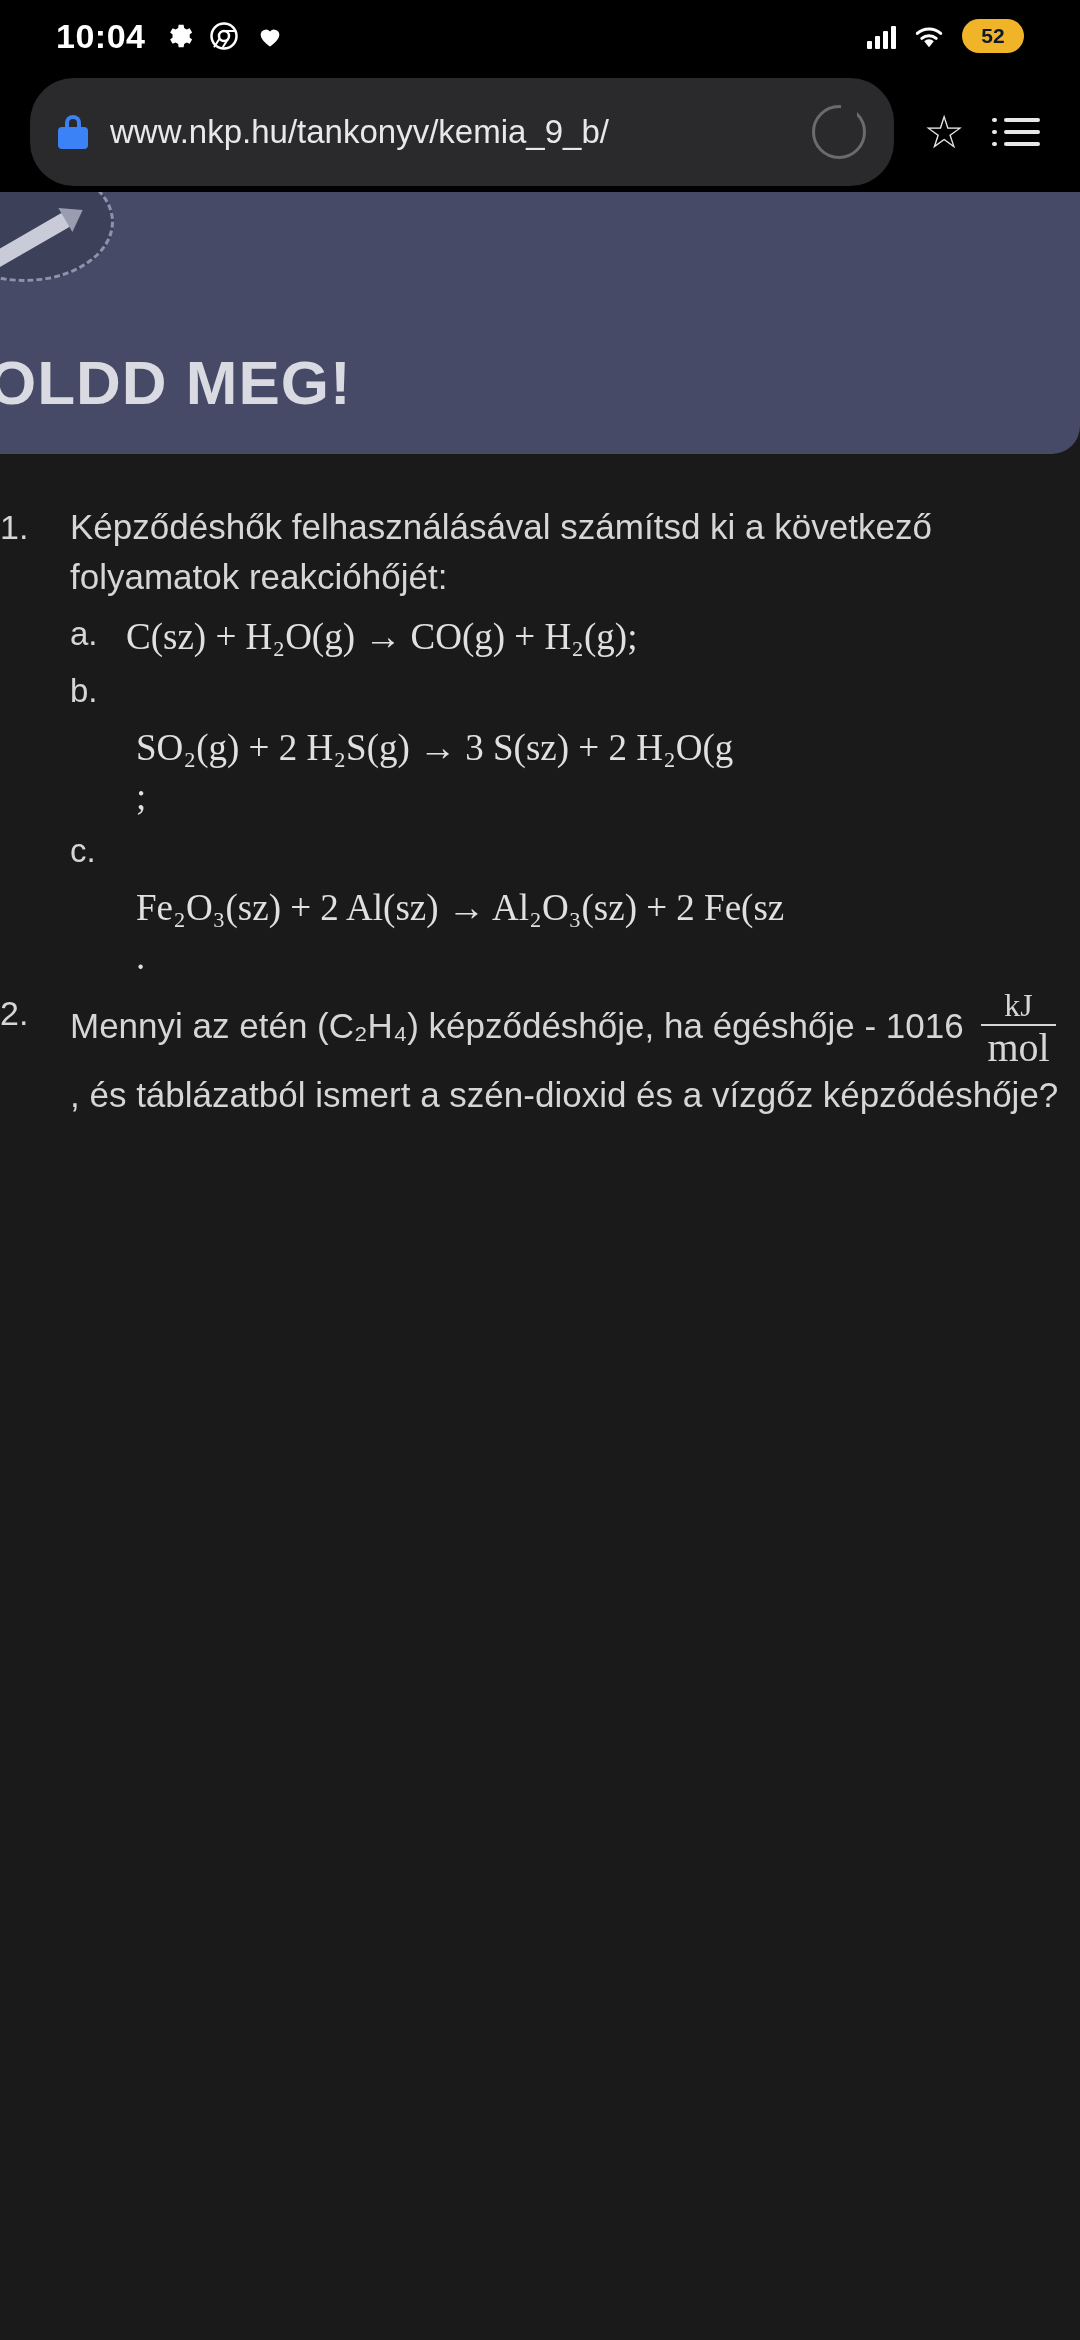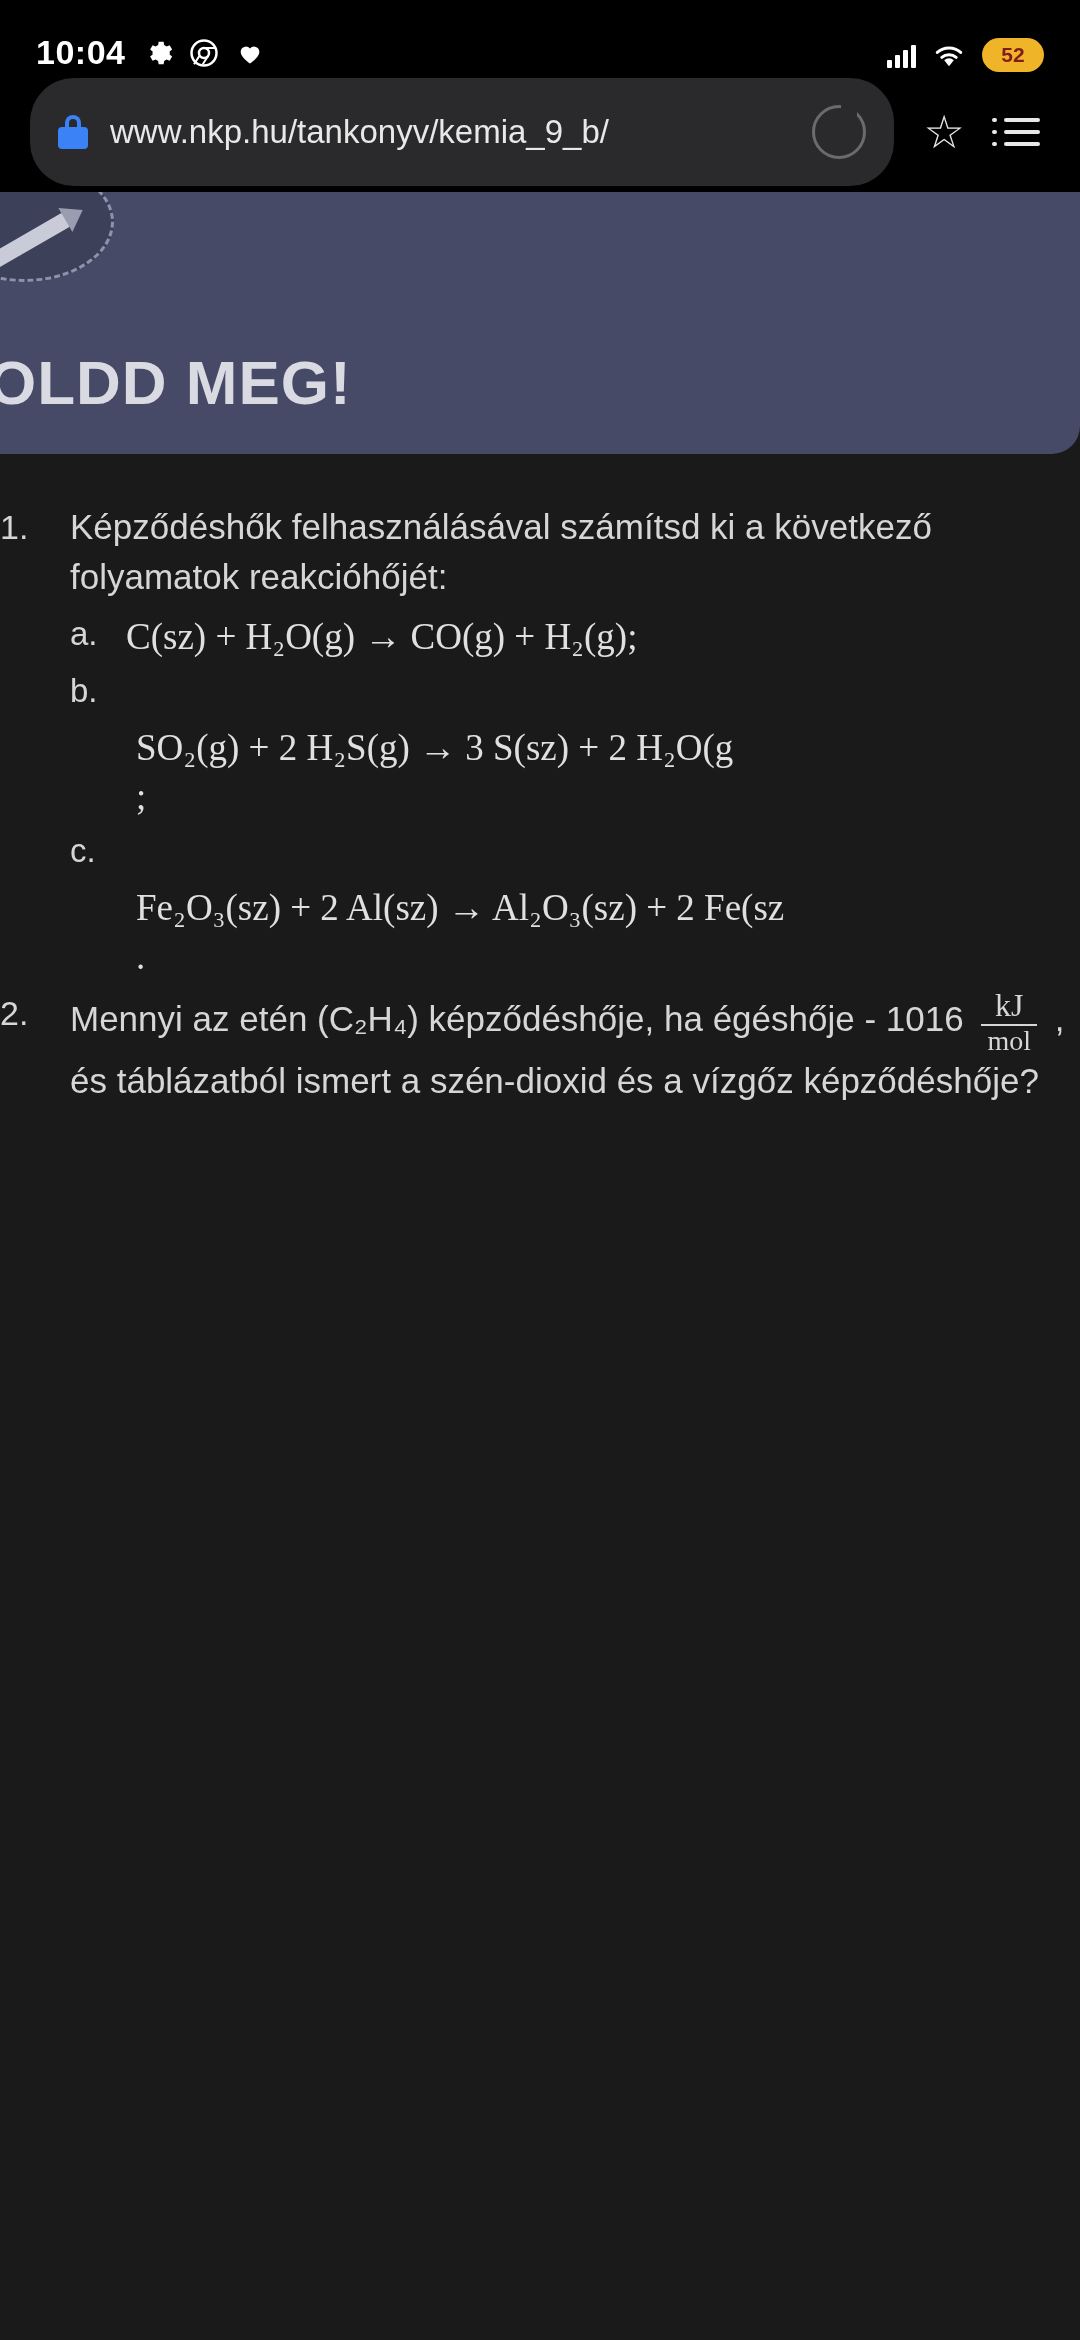--- a/index.html
+++ b/index.html
@@ -7,34 +7,34 @@
     width: 1080px; height: 2340px;
     background: #000;
     font-family: "Liberation Sans", sans-serif;
     overflow: hidden;
   }
   .phone { position: relative; width: 1080px; height: 2340px; background: #0e0e0e; }
 
   
   .status-bar {
     height: 72px; background: #000; color: #fff;
-    display: flex; align-items: flex-end; justify-content: space-between;
-    padding: 0 36px;
+    display: flex; align-items: center; justify-content: space-between;
+    padding: 0 56px;
   }
   .status-left { display: flex; align-items: center; gap: 18px; }
   .status-clock { font-size: 34px; font-weight: 700; letter-spacing: .5px; }
   .status-icons-left { display: flex; align-items: center; gap: 16px; }
   .status-right { display: flex; align-items: center; gap: 14px; }
   .sig-bars { display: flex; align-items: flex-end; gap: 3px; height: 26px; }
   .sig-bars i { display: block; width: 5px; background: #fff; border-radius: 1px; }
   .sig-bars i:nth-child(1){height:8px;} .sig-bars i:nth-child(2){height:13px;}
   .sig-bars i:nth-child(3){height:18px;} .sig-bars i:nth-child(4){height:23px;}
   .battery {
     min-width: 62px; height: 34px; border-radius: 17px; background: #f0b429;
-    color: #7f1d1d; font-size: 21px; font-weight: 700;
+    color: #0f172a; font-size: 21px; font-weight: 700;
     display: flex; align-items: center; justify-content: center; padding: 0 10px;
   }
 
   
   .urlbar-wrap {
     height: 120px; background: #000;
     display: flex; align-items: center; padding: 0 30px; gap: 22px;
   }
   .urlbar {
     flex: 1; height: 108px; background: #2a2a2c; border-radius: 44px;
@@ -88,21 +88,21 @@
 
   .sub { display: flex; margin-top: 14px; }
   .sub-letter { width: 56px; flex: 0 0 56px; font-size: 33px; color: #d6d6d6; }
   .sub-eq { font-family: "Liberation Serif", serif; font-size: 37px; color: #e0e0e0; white-space: nowrap; }
   .sub-eq.indented { margin-left: 66px; }
   .eq-block { margin-top: 16px; }
   .tail { font-family: "Liberation Serif", serif; font-size: 37px; color: #e0e0e0; margin-left: 66px; display: block; margin-top: 6px; }
 
   .frac { display: inline-flex; flex-direction: column; align-items: center; vertical-align: middle; font-family: "Liberation Serif", serif; margin: 0 8px; }
   .frac .num { font-size: 32px; line-height: 1.1; padding: 0 6px; }
-  .frac .den { font-size: 28px; line-height: 1.1; padding: 0 6px; border-top: 2px solid #d6d6d6; }
+  .frac .den { font-size: 40px; line-height: 1.1; padding: 0 6px; border-top: 2px solid #d6d6d6; }
   .page-footer-strip { height: 72px; background: #2b2b2b; }
 
   
   .nav-bar {
     height: 150px; background: #000;
     display: flex; align-items: center; justify-content: space-around; padding: 0 40px;
   }
   .nav-btn { width: 110px; height: 110px; display: flex; align-items: center; justify-content: center; }
   .chev { font-size: 64px; color: #f2f2f2; font-family: "Liberation Sans", sans-serif; line-height: 1; }
   .chev.dim { color: #5a5a5a; }

